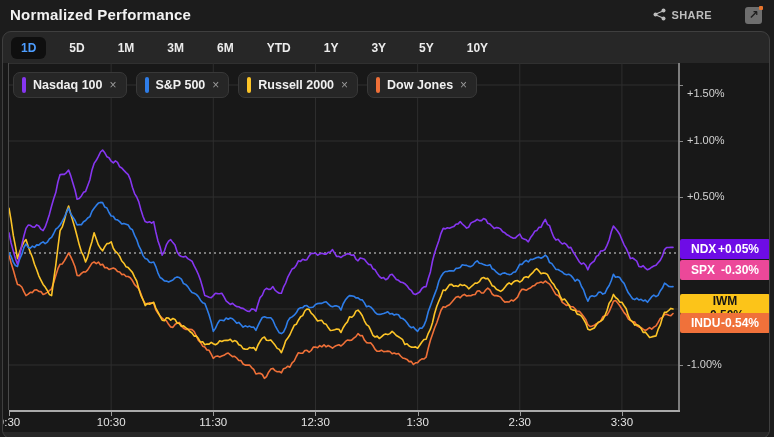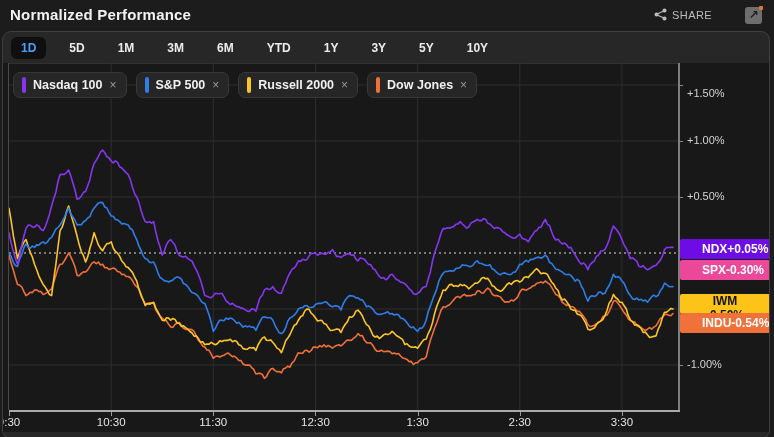--- a/index.html
+++ b/index.html
@@ -2,21 +2,21 @@
 <html><head>
 <meta charset="utf-8">
 <style>
   html,body{margin:0;padding:0;background:#101010;}
   *{box-sizing:border-box;font-family:"Liberation Sans","DejaVu Sans",sans-serif;}
   .stage{position:relative;width:774px;height:437px;background:#1c1c1c;overflow:hidden;}
 
   
   .hdr{position:absolute;left:0;top:0;width:774px;height:31px;background:#1c1c1c;}
   .hdr-title{position:absolute;left:10px;top:6px;font-size:15px;font-weight:bold;color:#f2f2f2;letter-spacing:.2px;}
-  .share{position:absolute;right:62px;top:8px;display:flex;align-items:center;gap:5px;color:#bdbdbd;font-size:11px;font-weight:normal;letter-spacing:.4px;cursor:pointer;text-align:right;}
+  .share{position:absolute;right:62px;top:8px;display:flex;align-items:center;gap:5px;color:#bdbdbd;font-size:11px;font-weight:bold;letter-spacing:.4px;cursor:pointer;text-align:right;}
   .popout{position:absolute;right:12px;top:7px;width:17px;height:17px;background:#6e6e6e;border-radius:3px;color:#1d1d1d;font-size:12px;font-weight:bold;line-height:16px;text-align:center;cursor:pointer;}
   .popout-dot{position:absolute;right:-1px;top:-1px;width:4px;height:4px;background:#e8742c;border-radius:1px;}
 
   
   .panel{position:absolute;left:2px;top:31px;width:768px;height:408px;background:#272727;border:1px solid #3f3f3f;border-radius:9px;overflow:hidden;}
   .inner{position:absolute;left:0;top:31px;width:768px;height:369px;background:#181818;}
 
   
   .tabs{position:absolute;left:8px;top:4px;height:24px;display:flex;align-items:center;gap:13px;}
   .tab{padding:4px 10px;font-size:12px;font-weight:bold;color:#ececec;border-radius:6px;cursor:pointer;}
@@ -34,21 +34,21 @@
   .y-label{position:absolute;left:684px;font-size:11px;color:#d2d2d2;}
 
   
   .legend{position:absolute;left:10px;top:40px;display:flex;gap:9px;}
   .chip{display:flex;align-items:center;gap:7px;height:26px;padding:0 9px 0 8px;background:#262626;border:1px solid #383838;border-radius:7px;cursor:pointer;}
   .chip-bar{width:4px;height:16px;border-radius:2px;}
   .chip-label{font-size:12.5px;font-weight:bold;color:#f0f0f0;white-space:nowrap;}
   .chip-x{font-size:12px;color:#9a9a9a;cursor:pointer;}
 
   
-  .badge{position:absolute;left:677px;width:90px;height:20px;border-radius:2px;display:flex;align-items:center;justify-content:space-between;padding:0 22px;font-size:12px;font-weight:bold;}
+  .badge{position:absolute;left:677px;width:90px;height:20px;border-radius:2px;display:flex;align-items:center;justify-content:space-between;padding:0 11px;font-size:12px;font-weight:bold;}
 </style>
 </head>
 <body>
 
 <div class="stage">
 
   <div class="hdr">
     <div class="hdr-title">Normalized Performance</div>
     <div class="share">
       <svg width="13" height="13" viewBox="0 0 13 13">

